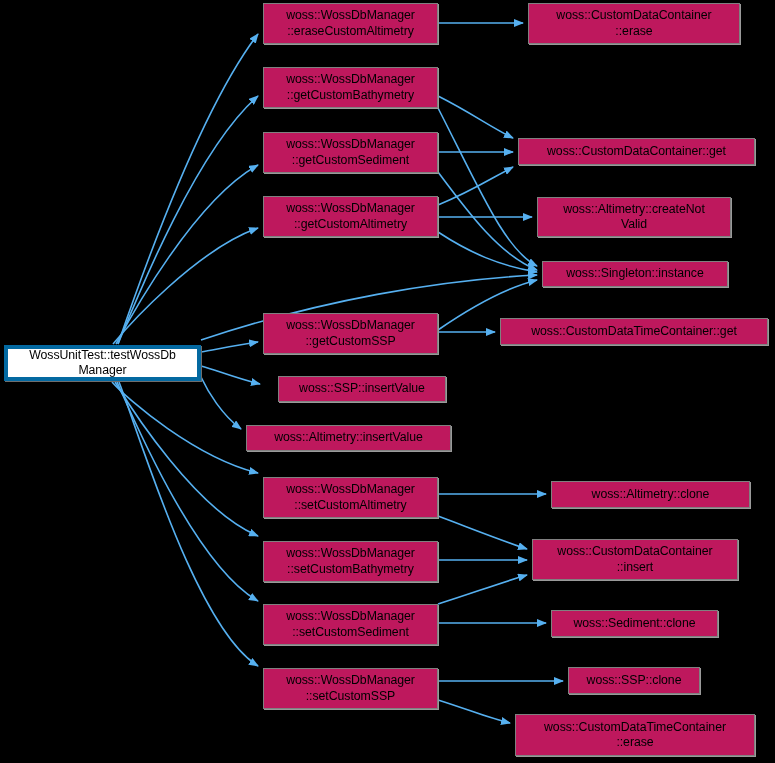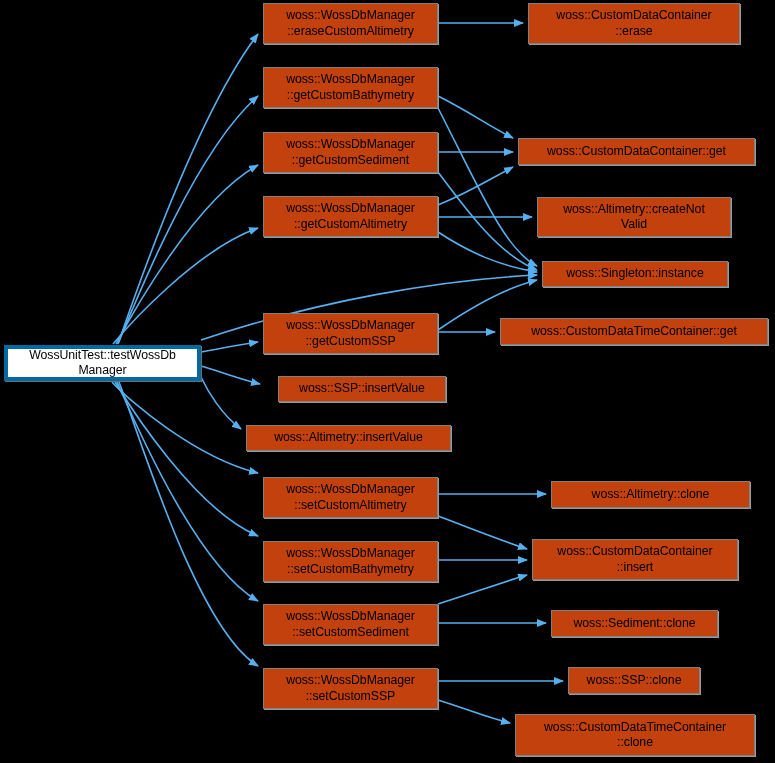--- a/index.html
+++ b/index.html
@@ -23,21 +23,21 @@
     height: 763px;
     pointer-events: none;
   }
   .node {
     position: absolute;
     box-sizing: border-box;
     display: flex;
     align-items: center;
     justify-content: center;
     text-align: center;
-    background: #c2410c;
+    background: #be185d;
     border: 1px solid #808080;
     color: #000000;
     font-size: 12.3px;
     line-height: 15.5px;
     letter-spacing: -0.05px;
     white-space: pre-line;
     box-shadow: 1px 1px 0 0 #9a9a9a;
     z-index: 3;
   }
   .node.root {
@@ -117,15 +117,15 @@
       <div class="node" style="left: 537px; top: 197px; width: 194px; height: 40px;">woss::Altimetry::createNot
 Valid</div>
       <div class="node" style="left: 542px; top: 261px; width: 186px; height: 26px;">woss::Singleton::instance</div>
       <div class="node" style="left: 500px; top: 318px; width: 268px; height: 27px; text-align: center;">woss::CustomDataTimeContainer::get</div>
       <div class="node" style="left: 551px; top: 481px; width: 199px; height: 27px;">woss::Altimetry::clone</div>
       <div class="node" style="left: 532px; top: 539px; width: 206px; height: 41px;">woss::CustomDataContainer
 ::insert</div>
       <div class="node" style="left: 551px; top: 610px; width: 167px; height: 27px;">woss::Sediment::clone</div>
       <div class="node" style="left: 568px; top: 667px; width: 132px; height: 27px;">woss::SSP::clone</div>
       <div class="node" style="left: 515px; top: 714px; width: 240px; height: 42px;">woss::CustomDataTimeContainer
-::clone</div>
+::erase</div>
     </div>
 </div>
 
 </body></html>

